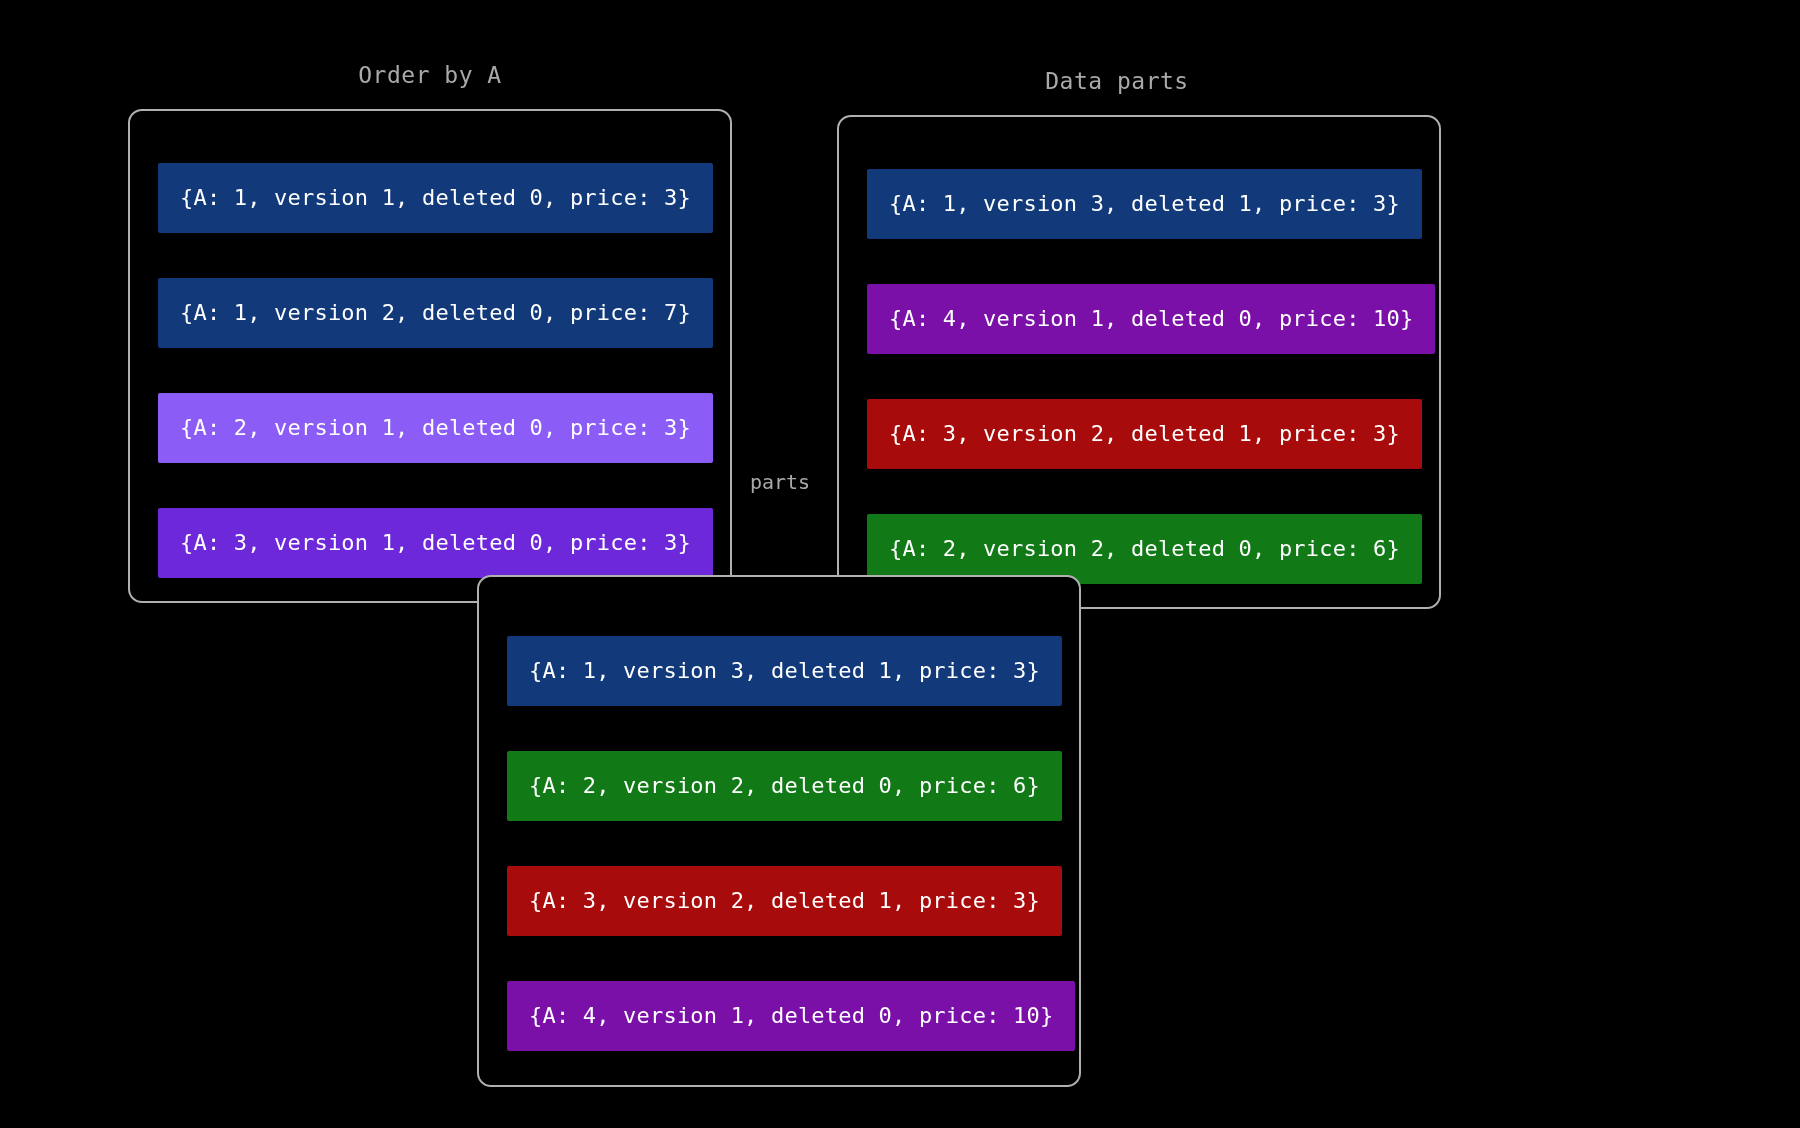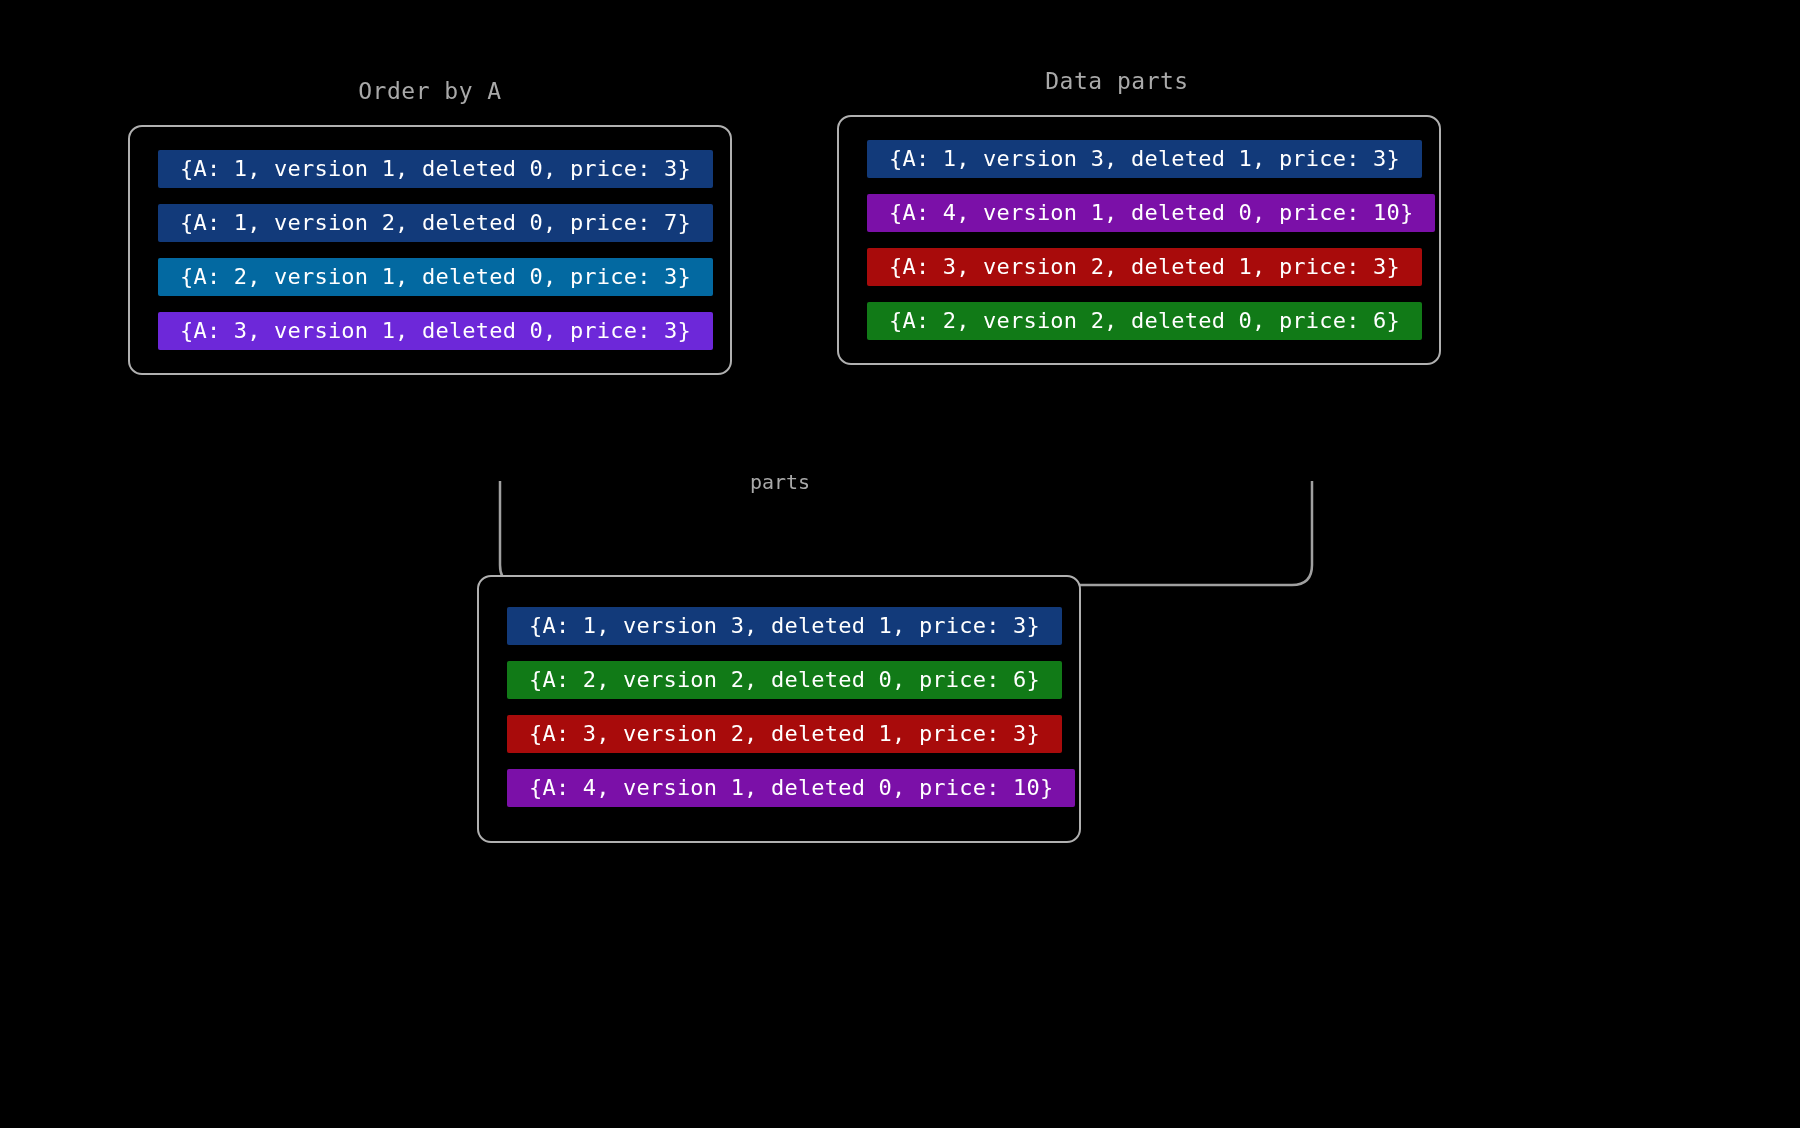--- a/index.html
+++ b/index.html
@@ -51,28 +51,29 @@
     display: flex;
     flex-direction: column;
     gap: 16px;
   }
 
   .row-pill {
     border-radius: 2px;
     color: #ffffff;
     font-size: 22px;
     line-height: 1;
-    padding: 8px 22px;
+    padding: 24px 22px;
     white-space: nowrap;
     letter-spacing: 0.2px;
     align-self: flex-start;
+    margin-top: 29px;
   }
 
   
-  #group-order-by-a { left: 128px; top: 80px; width: 604px; }
+  #group-order-by-a { left: 128px; top: 64px; width: 604px; }
   #group-order-by-a .panel-box { width: 604px; }
 
   #group-data-parts { left: 837px; top: 70px; width: 560px; }
   #group-data-parts .panel-box { width: 604px; }
 
   #group-merged { left: 477px; top: 575px; width: 604px; }
   #group-merged .panel-box { width: 604px; padding: 30px 28px 34px 28px; }
 
   .merge-label {
     position: absolute;
@@ -102,21 +103,21 @@
     <polygon points="890,646 910,646 900,665" fill="#a0a0a0"></polygon>
   </svg>
 
   <div class="merge-label" style="color: rgb(169, 169, 169);">parts</div>
 
   <div class="panel-group" id="group-order-by-a">
     <div class="panel-title" style="color: rgb(169, 169, 169);">Order by A</div>
     <div class="panel-box" style="border-color: rgb(176, 176, 176);">
       <div class="row-pill" style="background-color: rgb(18, 58, 122);">{A: 1, version 1, deleted 0, price: 3}</div>
       <div class="row-pill" style="background-color: rgb(18, 58, 122);">{A: 1, version 2, deleted 0, price: 7}</div>
-      <div class="row-pill" style="background-color: #0369a1;">{A: 2, version 1, deleted 0, price: 3}</div>
+      <div class="row-pill" style="background-color: #8b5cf6;">{A: 2, version 1, deleted 0, price: 3}</div>
       <div class="row-pill" style="background-color: #6d28d9;">{A: 3, version 1, deleted 0, price: 3}</div>
     </div>
   </div>
 
   <div class="panel-group" id="group-data-parts">
     <div class="panel-title" style="color: rgb(169, 169, 169);">Data parts</div>
     <div class="panel-box" style="border-color: rgb(176, 176, 176);">
       <div class="row-pill" style="background-color: rgb(18, 58, 122);">{A: 1, version 3, deleted 1, price: 3}</div>
       <div class="row-pill" style="background-color: rgb(123, 16, 168);">{A: 4, version 1, deleted 0, price: 10}</div>
       <div class="row-pill" style="background-color: rgb(168, 11, 11);">{A: 3, version 2, deleted 1, price: 3}</div>

